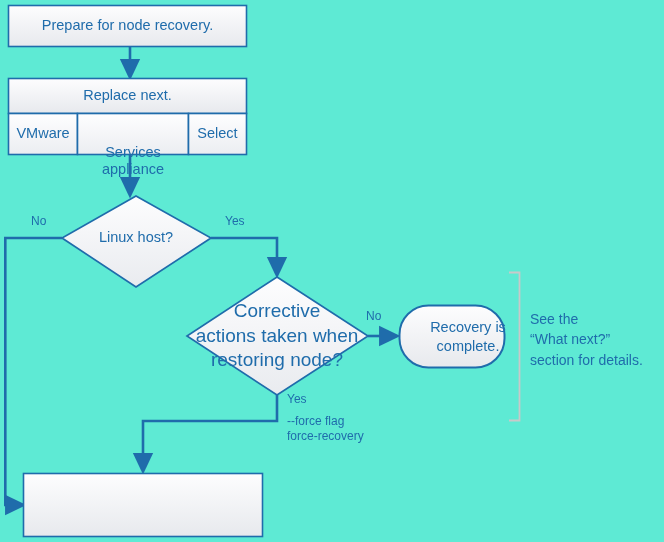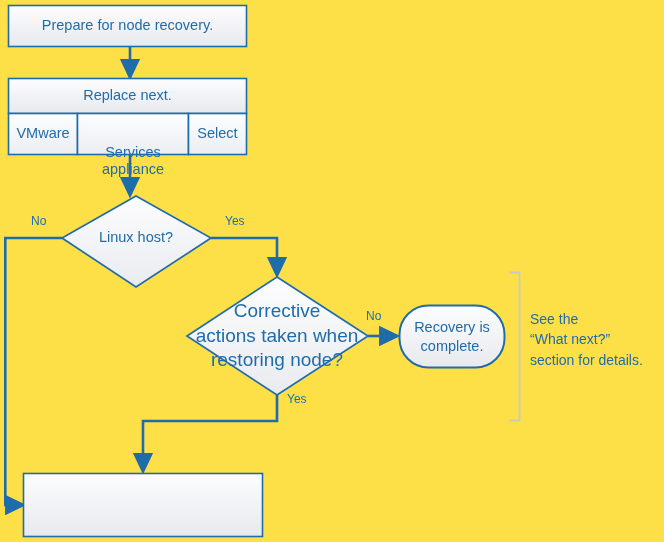--- a/index.html
+++ b/index.html
@@ -7,21 +7,21 @@
     padding: 0;
     background: #ffffff;
   }
   body {
     font-family: "Liberation Sans", sans-serif;
   }
   #flowchart-root {
     position: relative;
     width: 664px;
     height: 542px;
-    background: #fde047;
+    background: #5eead4;
     overflow: hidden;
   }
   #flow-svg {
     position: absolute;
     left: 0;
     top: 0;
     width: 664px;
     height: 542px;
   }
   .node-text {
@@ -115,30 +115,32 @@
 appliance</div>
 
   <div class="node-text" style="left:188px; top:113px; width:59px; height:42px;">Select</div>
 
   <div class="node-text" style="left:76px; top:217px; width:120px; height:42px;">Linux host?</div>
 
   <div class="node-text" style="left:193px; top:302px; width:168px; height:68px; font-size:19px; line-height:1.3;">Corrective
 actions taken when
 restoring node?</div>
 
-  <div class="node-text" style="left:400px; top:306px; width:104px; height:61px; line-height:1.3;">Recovery is
+  <div class="node-text" style="left:400px; top:306px; width:104px; height:61px; line-height:1.3;padding-left:16px;">Recovery is
 complete.</div>
 
 
   <div class="edge-label" style="left:31px; top:214px;">No</div>
 
   <div class="edge-label" style="left:225px; top:214px;">Yes</div>
 
   <div class="edge-label" style="left:366px; top:309px;">No</div>
 
   <div class="edge-label" style="left:287px; top:392px;">Yes</div>
 
+  <div class="edge-label" style="left:287px; top:414px;">--force flag
+force-recovery</div>
 
   <div class="annotation" style="left:530px; top:309px; width:130px;">See the
 “What next?”
 section for details.</div>
 
 </div>
 
 </body></html>

